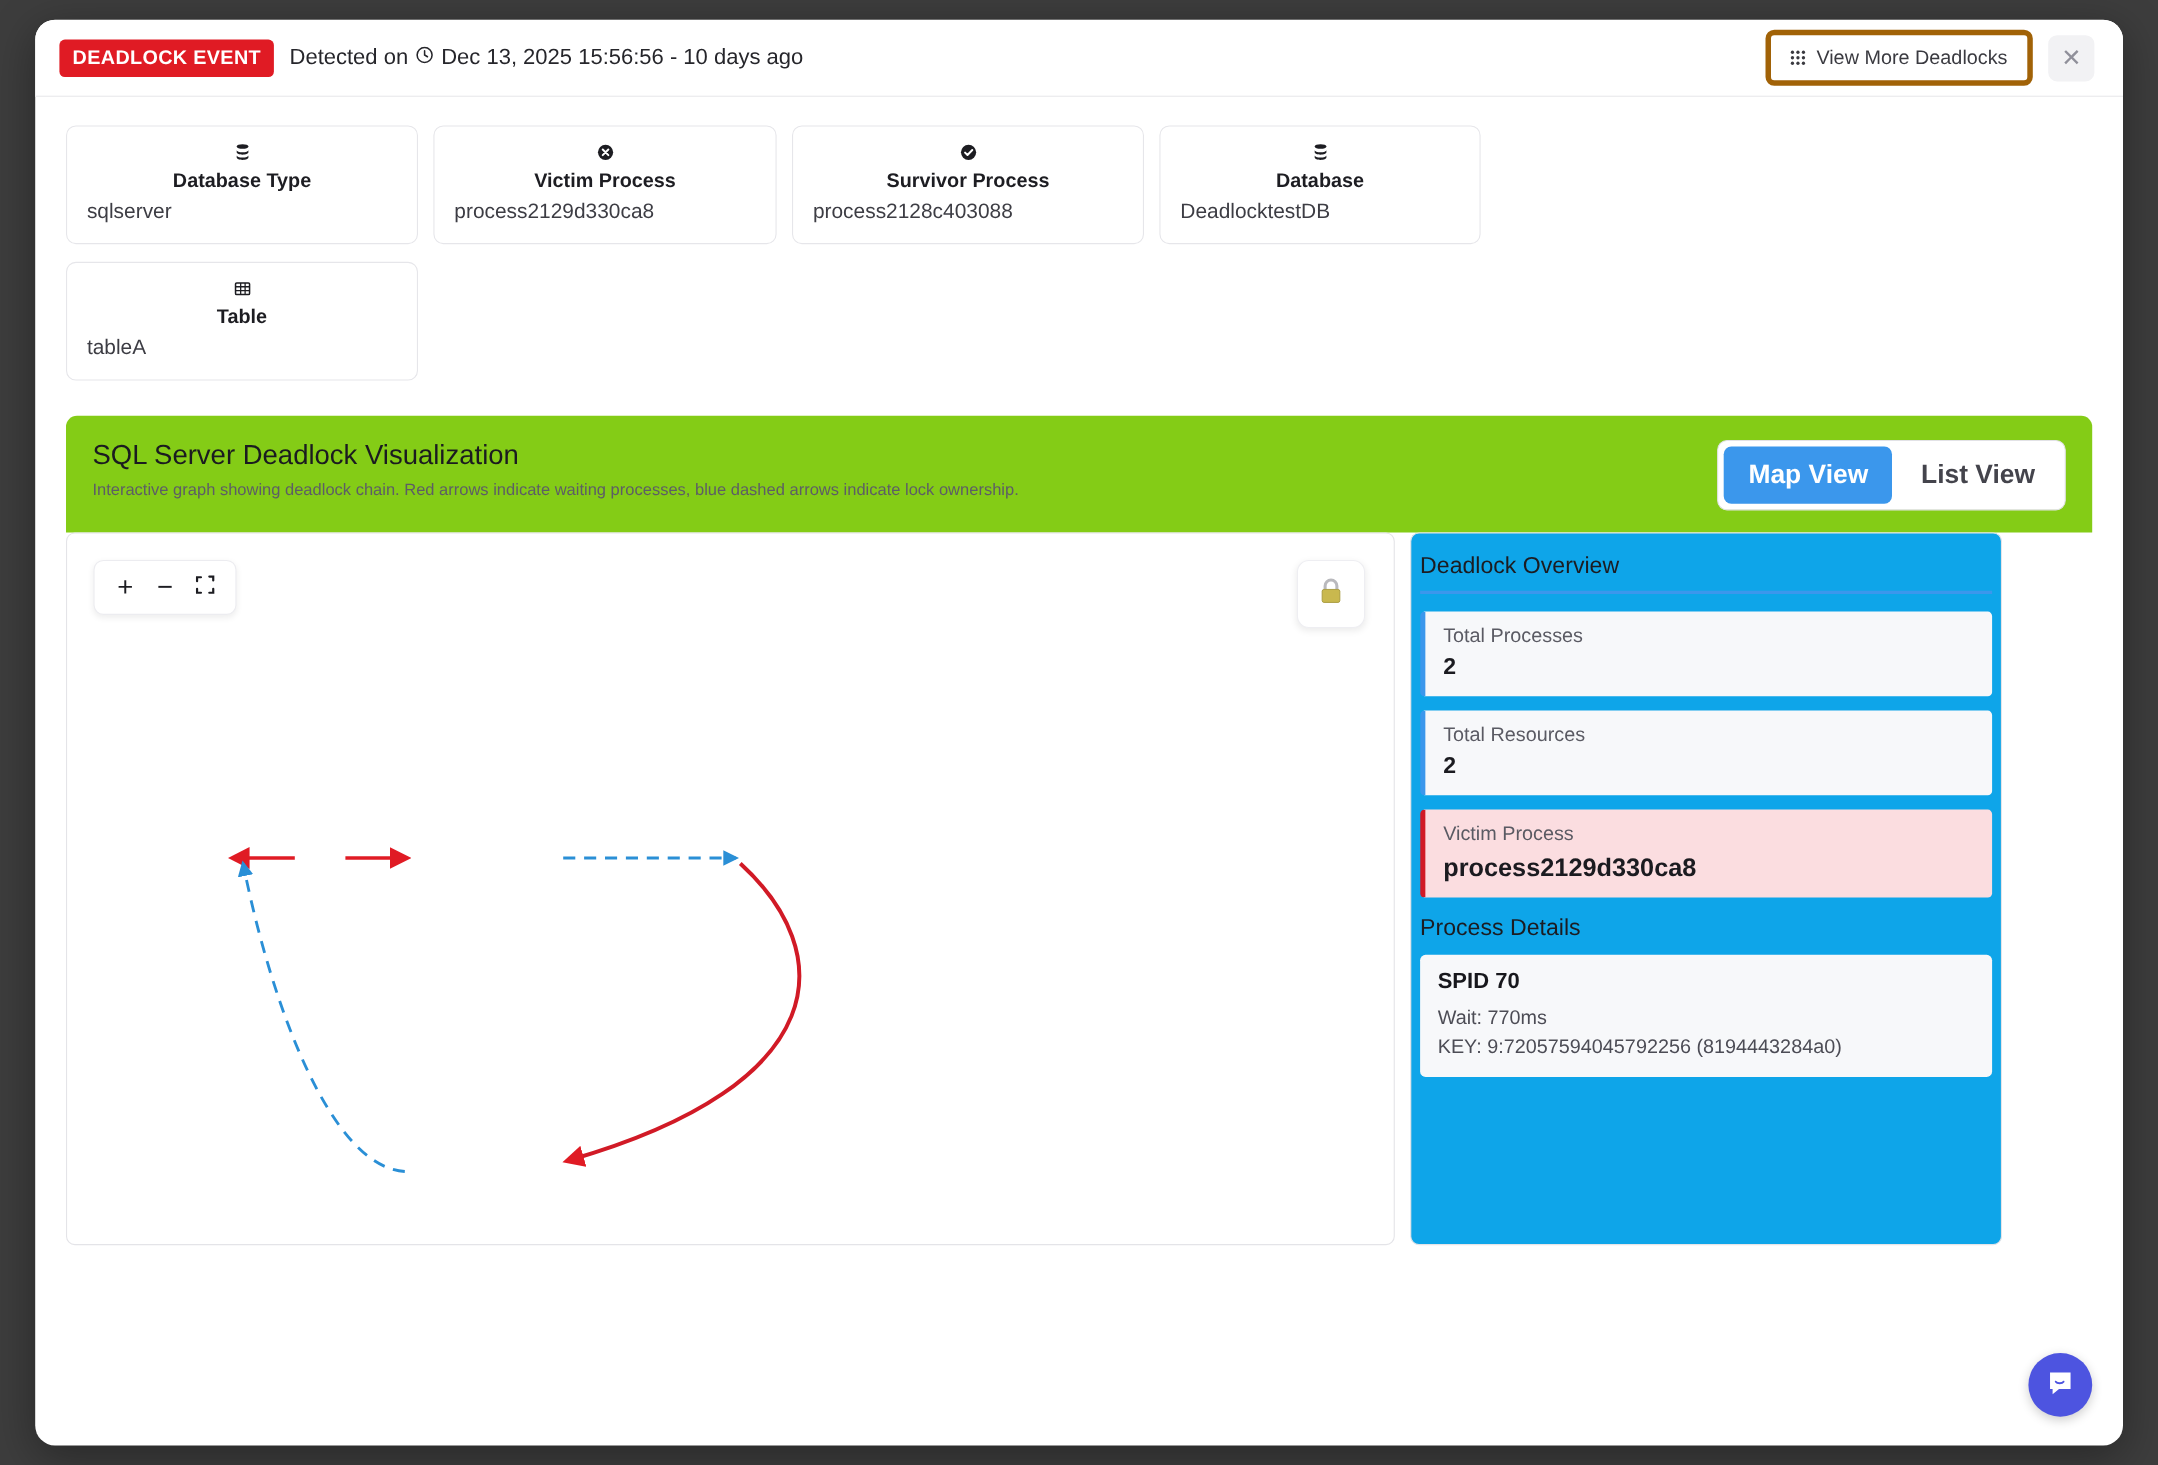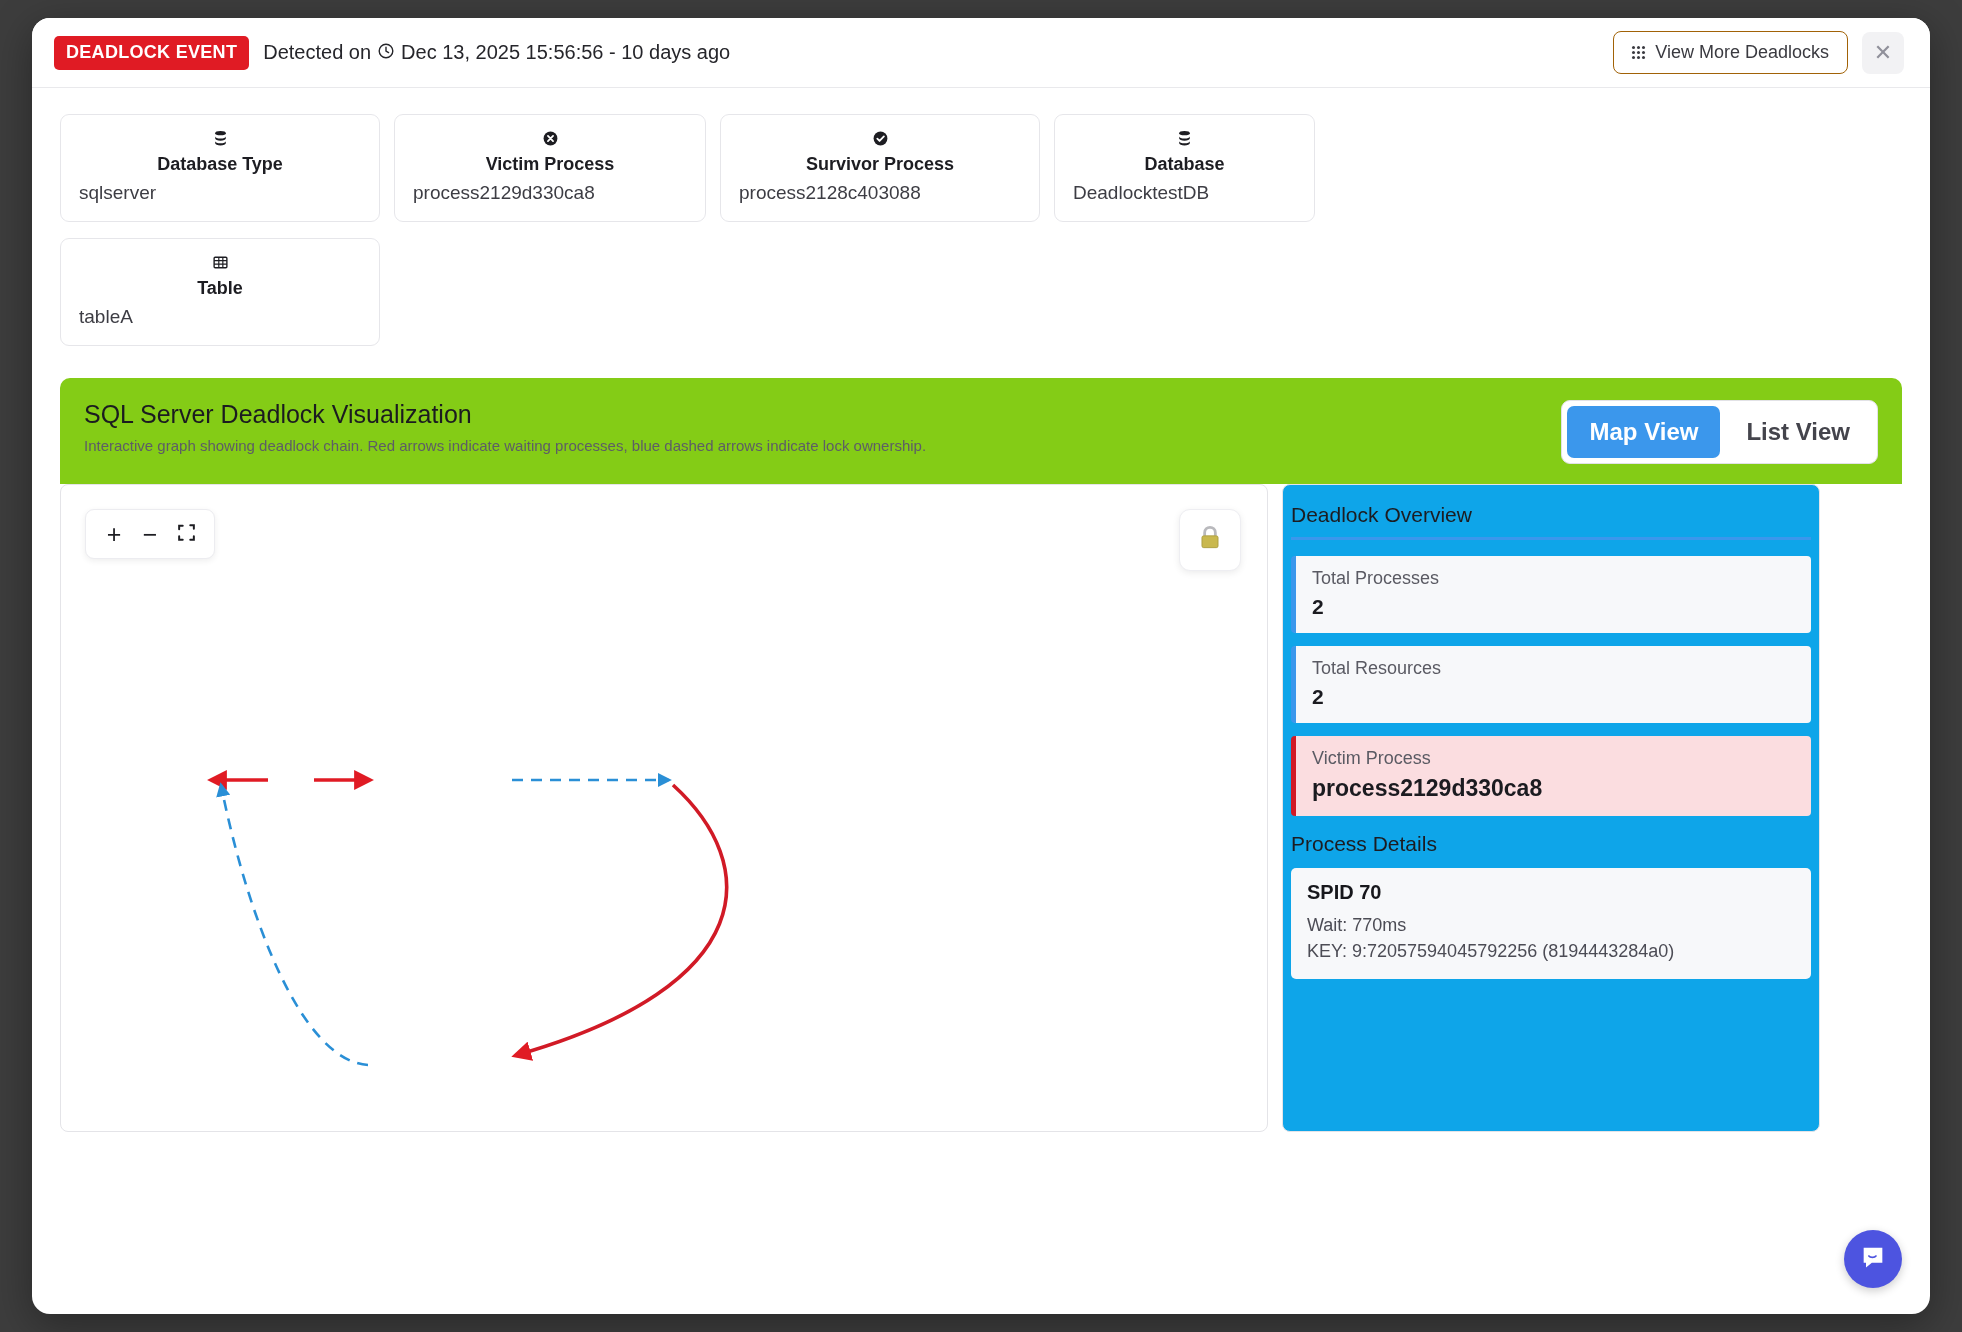--- a/index.html
+++ b/index.html
@@ -47,21 +47,21 @@
     font-size: 20px;
     color: #26262b;
     display: flex; gap: 7px;
     font-weight: 500;
   }
   .hdr-text .detected { font-weight: 400; }
   .clock-ico { display:inline-block; width:16px; height:16px; }
   .hdr-spacer { flex: 1; }
   .btn-viewmore {
     display: flex; align-items: center; gap: 10px;
-    border: 1px solid #a16207;
+    border: 5px solid #a16207;
     border-radius: 8px;
     background: #fff;
     font-size: 18px;
     color: #3a3a40;
     padding: 10px 18px;
     cursor: pointer;
   }
   .grid-ico {
     display: grid;
     grid-template-columns: repeat(3, 3px);
@@ -89,21 +89,21 @@
     border: 1px solid #e6e6ea;
     border-radius: 9px;
     padding: 15px 18px 17px;
     background: #fff;
     min-height: 82px;
   }
   .meta-card.w1 { width: 320px; }
   .meta-card.w2 { width: 320px; }
   .meta-card.w3 { width: 312px; }
   .meta-card.w4 { width: 320px; }
-  .meta-card.w5 { width: 261px; }
+  .meta-card.w5 { width: 292px; }
   .meta-label {
     display: flex; align-items: center; gap: 7px;
     font-size: 18px; font-weight: bold; color: #1d1d22;
     margin-bottom: 7px;
     flex-direction: column;
   }
   .meta-value { font-size: 19px; color: #3d3d44; }
   .ic { width: 17px; height: 17px; display:inline-block; flex:none; }
 
   

